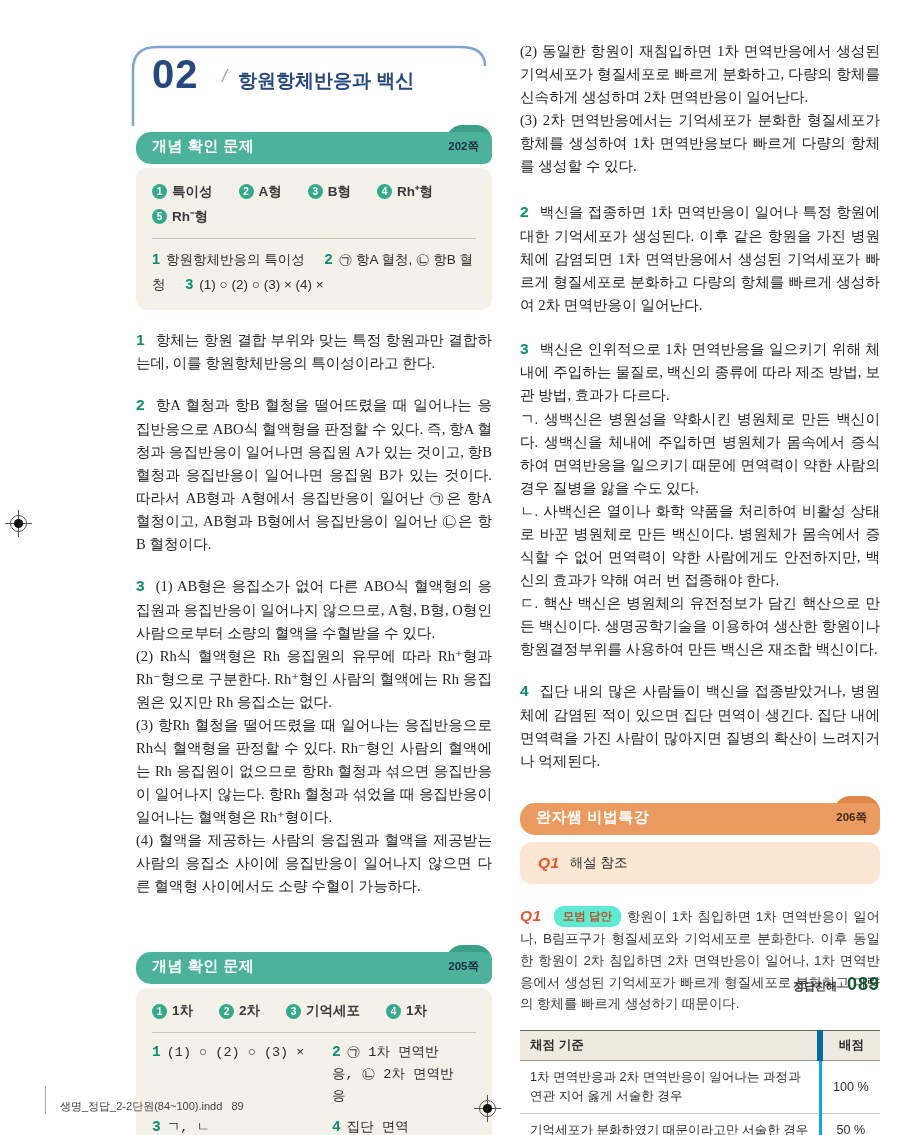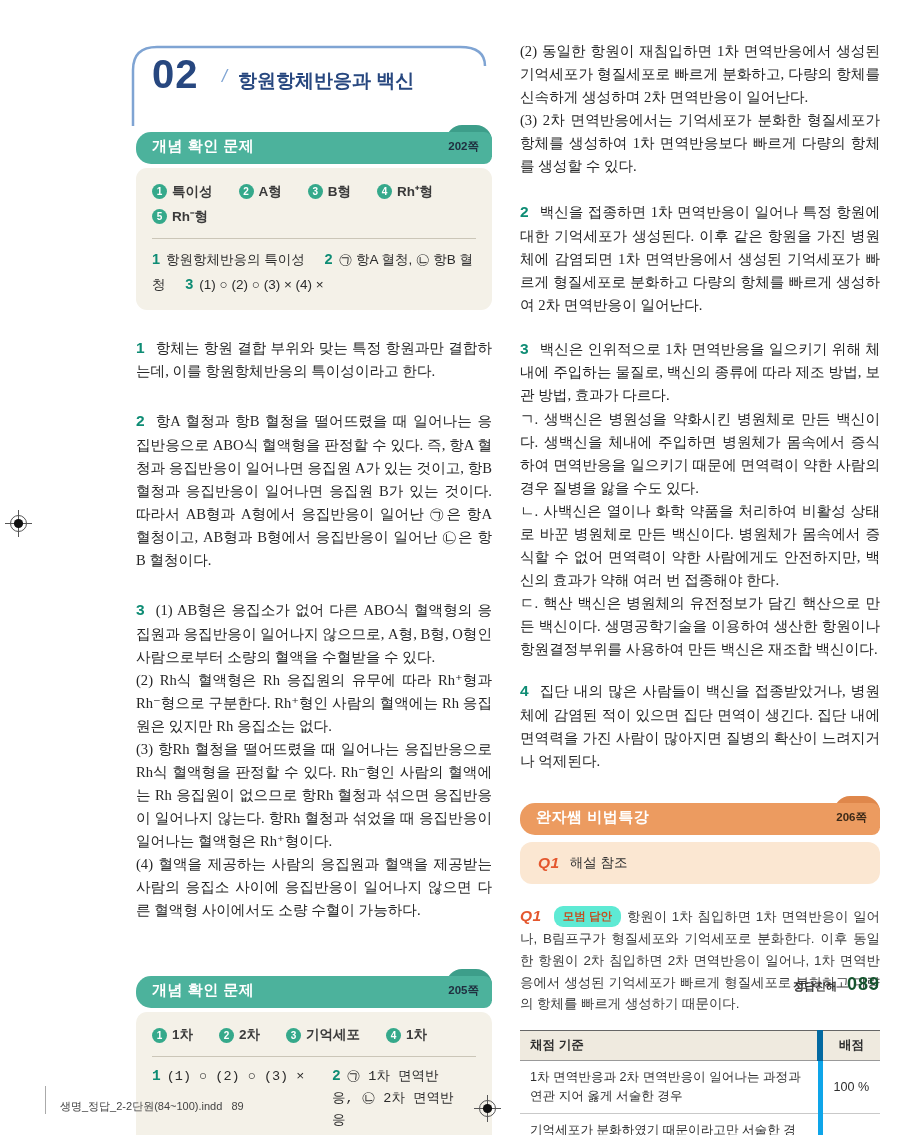--- a/index.html
+++ b/index.html
@@ -50,21 +50,21 @@
   .ans-flow { line-height:1.75; }
   .ans { margin-right:16px; }
   .ansnum { font-weight:700; color:#0E8C74; font-size:14.5px; margin-right:6px; }
   .anstext { color:#2b2b2b; font-weight:500; }
   .ans-grid { display:grid; grid-template-columns:176px 1fr; gap:8px 4px; line-height:1.6;font-family:Liberation Mono, monospace; }
 
   
   .para {
     font-family:"Liberation Serif","DejaVu Serif", serif;
     font-size:14.6px; line-height:1.58; color:#262626;
-    text-align:justify; margin-top:26px;
+    text-align:justify; margin-top:18px;
   }
   .pnum { font-family:"Liberation Sans", sans-serif; font-weight:700; color:#0E8C74; font-size:15.5px; margin-right:11px; }
   .ptext { white-space:pre-line; }
 
   
   .ref-box {
     background:#FBE7D2; border-radius:12px; padding:12px 18px; margin-top:7px;
     display:flex; align-items:center;
   }
   .qmark { font-style:italic; font-weight:800; color:#E4572E; font-size:15.5px; margin-right:10px; letter-spacing:0.5px; }
@@ -79,21 +79,21 @@
 
   
   .gtable { width:100%; border-collapse:collapse; margin-top:15px; font-size:12.6px; color:#2e2e2e; }
   .gtable th {
     background:#EFEADF; font-weight:700; text-align:left; padding:6px 10px;
     border-top:1.5px solid #666; border-bottom:1px solid #999;
   }
   .gtable th.score-col { text-align:center; width:60px; border-left:6px solid #0369a1; }
   .gtable td { padding:7px 10px; border-bottom:1px solid #c9c9c9; line-height:1.5; }
   .gtable tr:last-child td { border-bottom:1.5px solid #666; }
-  .gtable td.score-cell { text-align:center; border-left:5px solid #0ea5e9; white-space:nowrap; }
+  .gtable td.score-cell { text-align:center; border-left:3px solid #0ea5e9; white-space:nowrap; }
 
   
   .page-num-wrap { position:absolute; right:20px; top:974px; display:flex; align-items:baseline; }
   .page-num-label { font-size:11px; font-weight:700; color:#333; margin-right:10px; }
   .page-num { font-size:18px; font-weight:800; color:#14532d; letter-spacing:1px; }
   .print-rule { position:absolute; left:45px; top:1086px; width:1px; height:28px; background:#aaa; }
   .print-info { position:absolute; left:60px; top:1099px; font-size:11px; color:#444; white-space:pre; }
   .print-date { position:absolute; right:16px; top:1155px; font-size:11px; color:#444; }
   .regmark { position:absolute; }
 </style>

